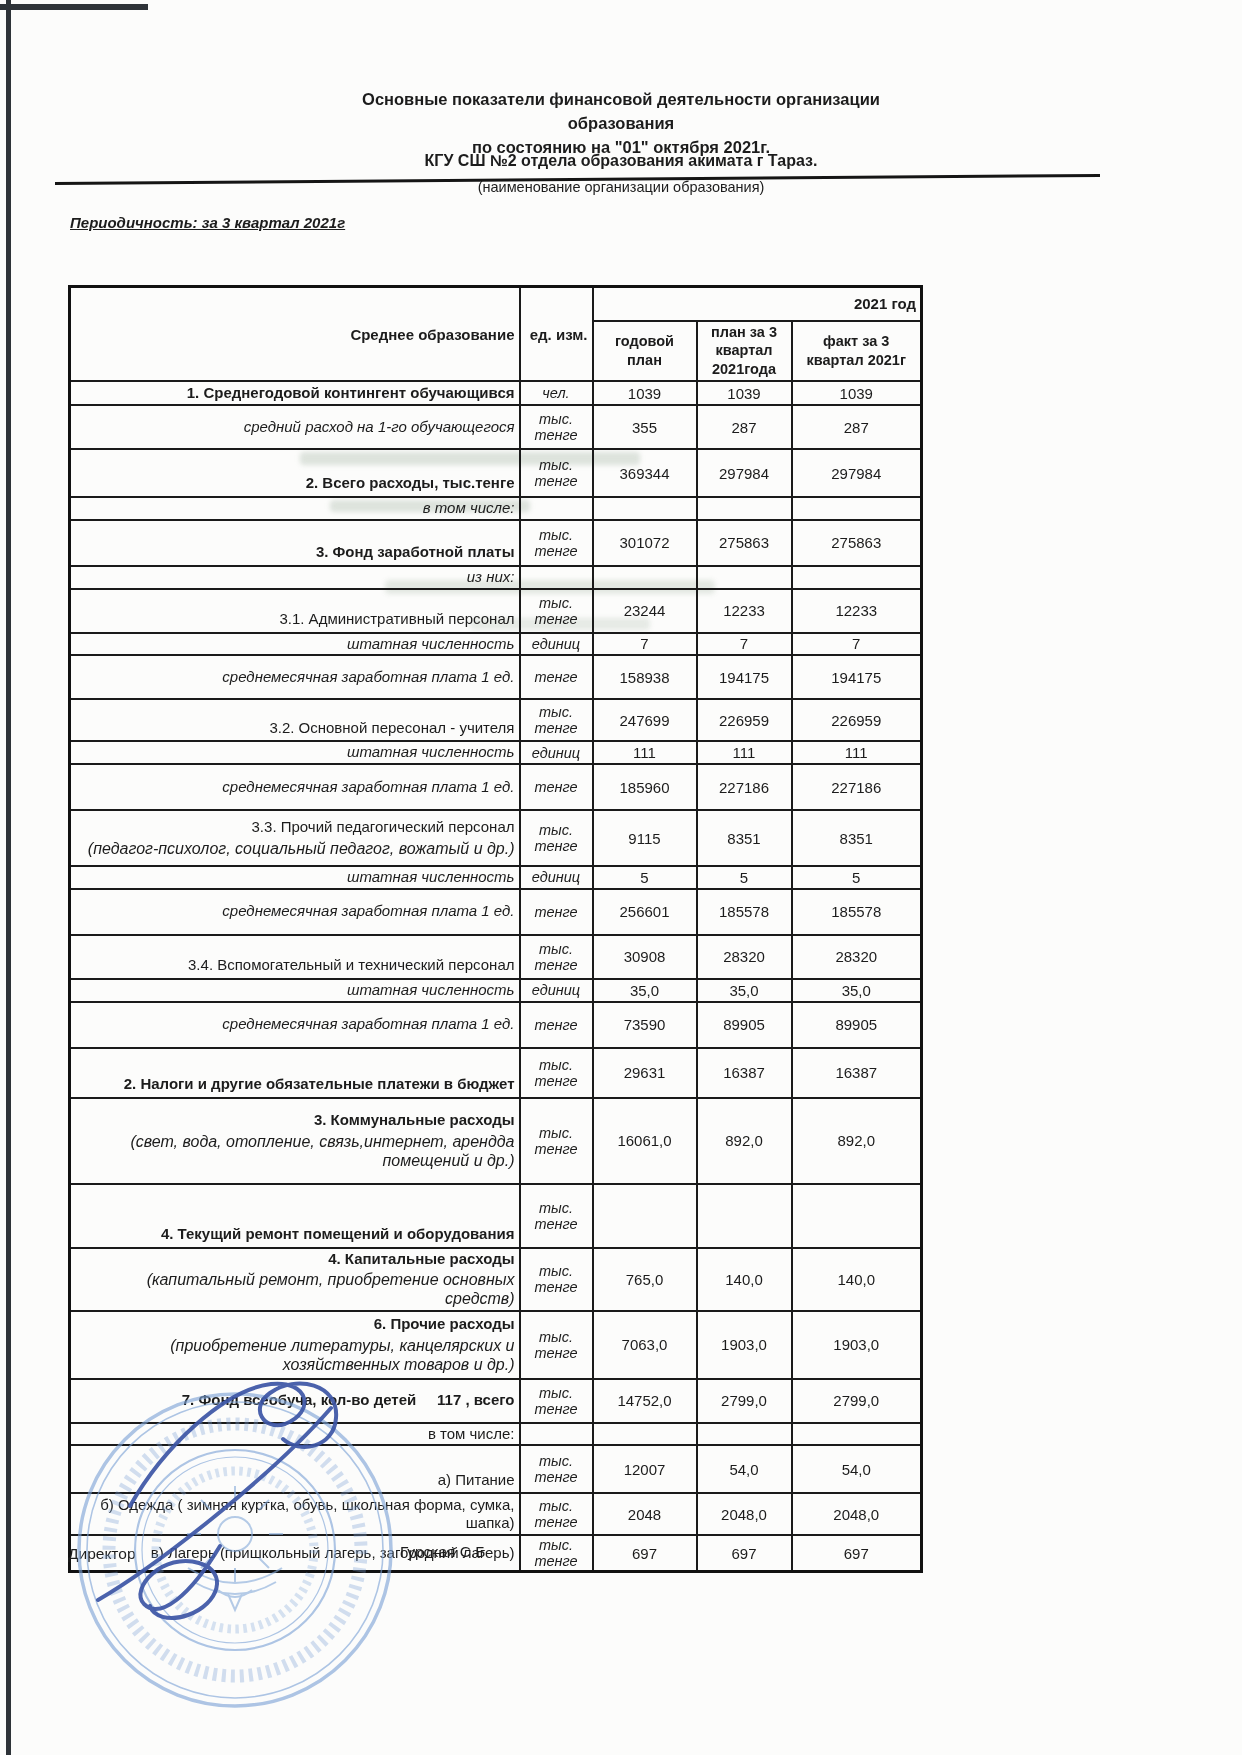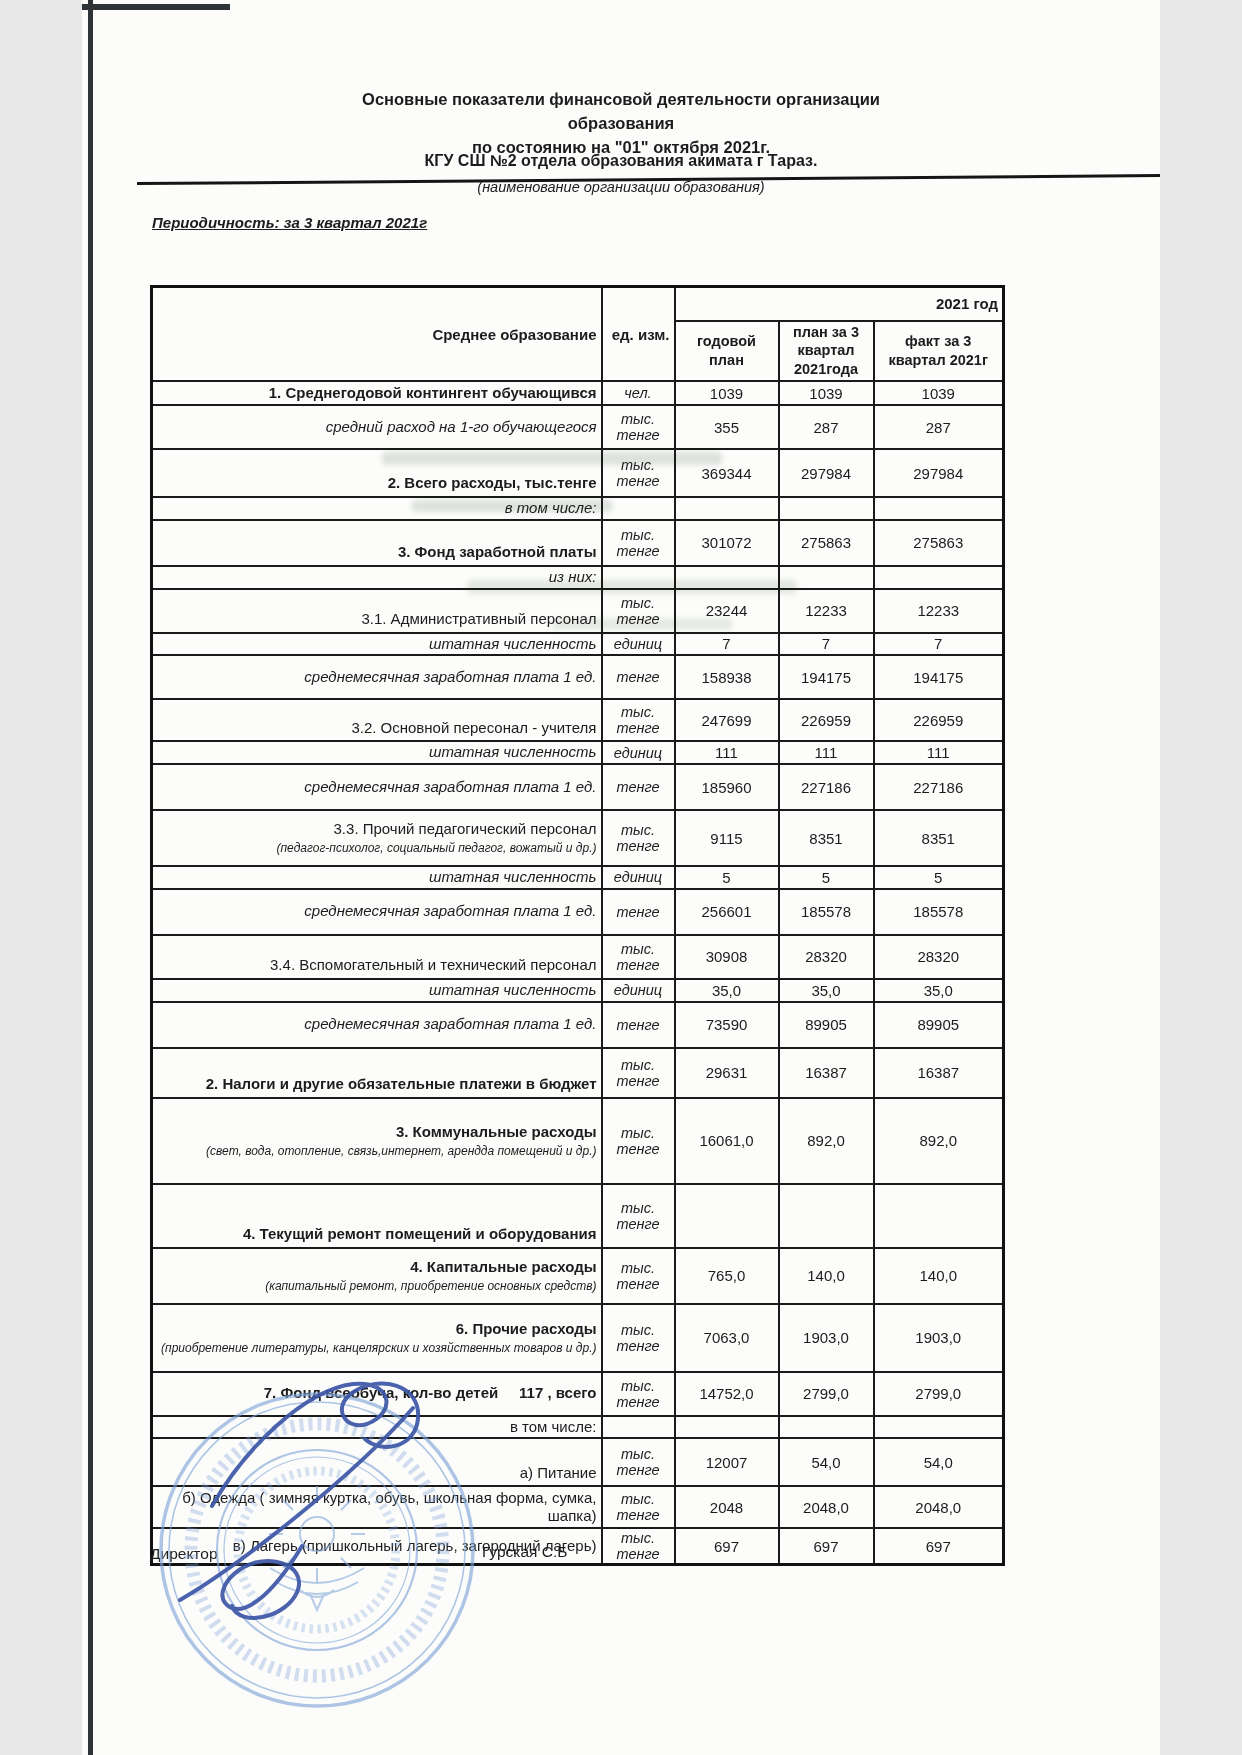--- a/index.html
+++ b/index.html
@@ -1,34 +1,34 @@
 <!DOCTYPE html>
 <html><head>
 <meta charset="utf-8">
 <style>
   html,body{margin:0;padding:0;background:#e8e8e8;}
   .page{
     position:relative;
-    width:1078px;height:1755px;
+    width:1242px;height:1755px;
     margin:0 auto;
     background:#fcfcfb;
     overflow:hidden;
     font-family:"Liberation Sans", sans-serif;
     color:#1c1c1c;
   }
   
   .scan-edge-v{position:absolute;left:6px;top:0;width:5px;height:1755px;background:#2e3338;}
   .scan-edge-h{position:absolute;left:0;top:4px;width:148px;height:6px;background:#2e3338;}
 
   .titles{position:absolute;left:0;top:88px;width:100%;text-align:center;}
   .title-main{font-size:16.5px;font-weight:bold;line-height:1.45;width:620px;margin:0 auto;}
   .org-block{position:absolute;left:0;top:152px;width:100%;text-align:center;}
   .org-name{font-size:16px;font-weight:bold;}
   .org-underline{position:absolute;left:55px;top:26px;width:1045px;height:2.5px;background:#151515;transform:rotate(-0.45deg);}
-  .org-caption{margin-top:9px;font-size:14.5px;font-style:italic;}
+  .org-caption{margin-top:9px;font-size:14.5px;}
   .periodicity{position:absolute;left:70px;top:214px;font-size:15px;font-style:italic;font-weight:bold;text-decoration:underline;}
 
   
   .ghost{position:absolute;background:rgba(148,168,150,0.30);filter:blur(2.5px);border-radius:4px;}
   .g1{left:300px;top:452px;width:340px;height:13px;}
   .g2{left:330px;top:500px;width:200px;height:12px;}
   .g3{left:385px;top:580px;width:330px;height:14px;opacity:.8;}
   .g4{left:470px;top:618px;width:180px;height:12px;opacity:.7;}
 
   table.fin{
@@ -42,21 +42,21 @@
     vertical-align:middle;
     overflow:hidden;
   }
   table.fin{border:3px solid #111;}
   th.h-main{font-weight:bold;font-size:15px;text-align:right;}
   th.h-sub{font-weight:bold;font-size:14.5px;text-align:center;line-height:1.3;}
   td.lbl-cell{text-align:right;}
   .lbl{white-space:pre-wrap;line-height:1.25;}
   .lbl.b{font-weight:bold;}
   .lbl.i{font-style:italic;}
-  .sub{font-style:italic;font-size:12px;line-height:1.2;margin-top:2px;}
+  .sub{font-style:italic;font-size:16px;line-height:1.2;margin-top:2px;}
   td.unit-cell{font-style:italic;text-align:center;font-size:14.5px;}
   td.val-cell{text-align:center;font-size:15px;}
   tr.vb td.lbl-cell{vertical-align:bottom;padding-bottom:3px;}
 
   .footer-row{position:absolute;left:0;top:1545px;width:100%;font-size:15.5px;}
   .director-label{position:absolute;left:68px;top:0;}
   .director-name{position:absolute;left:400px;top:-2px;}
 
   .stamp-wrap{position:absolute;left:68px;top:1338px;width:344px;height:404px;pointer-events:none;}
 </style>

